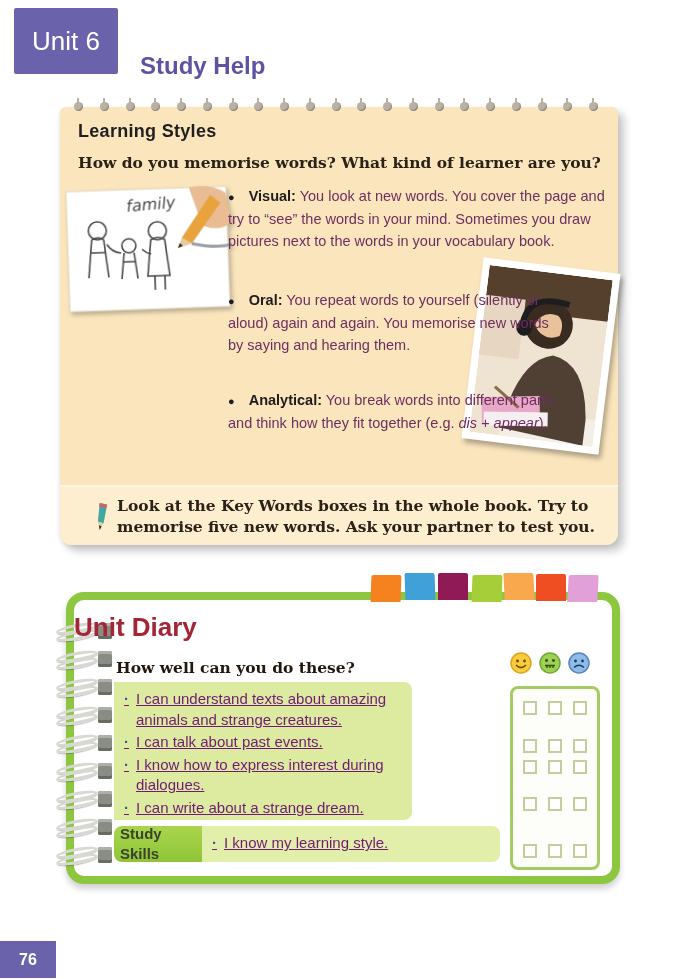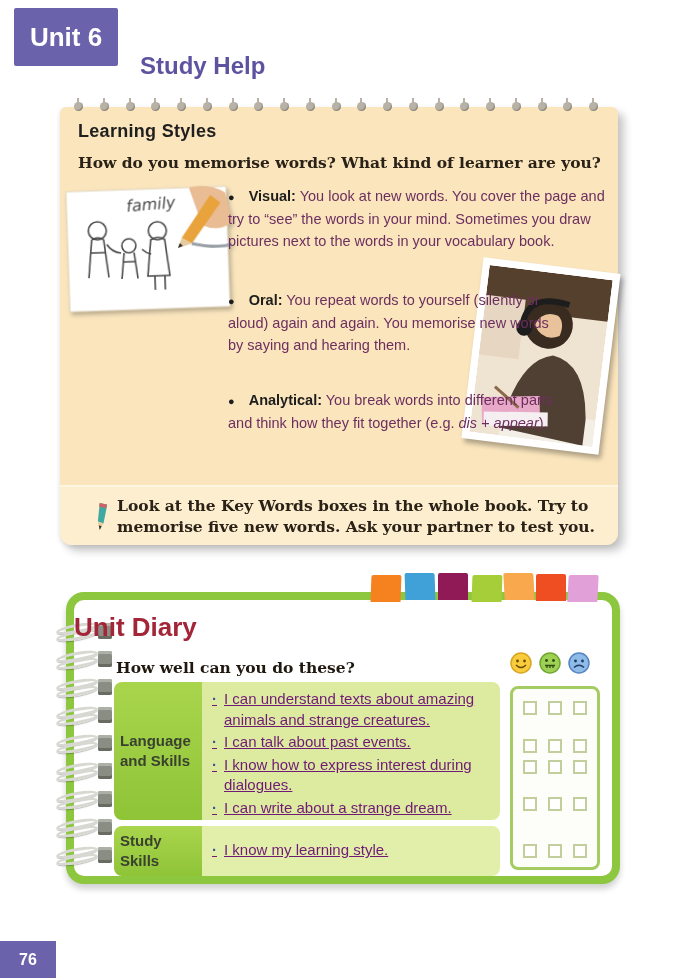--- a/index.html
+++ b/index.html
@@ -5,24 +5,24 @@
   * { margin:0; padding:0; box-sizing:border-box; }
   html,body { background:#e8e8e8; }
   .page {
     position:relative; width:685px; height:979px; margin:0 auto;
     background:#ffffff; overflow:hidden;
     font-family:"Liberation Sans", sans-serif;
   }
 
   
   .unit-badge {
-    position:absolute; left:14px; top:8px; width:104px; height:58px;
+    position:absolute; left:14px; top:8px; width:104px; height:66px;
     background:#6A62AB; border-radius:2px;
     display:flex; align-items:center; justify-content:center;
-    color:#fff; font-size:26px; font-weight:bold;
+    color:#fff; font-size:26px; font-weight:normal;
   }
   .page-title {
     position:absolute; left:140px; top:52px;
     color:#5D53A0; font-size:24px; font-weight:bold;
   }
 
   
   .notepad {
     position:absolute; left:60px; top:107px; width:558px; height:438px;
     background:#FAE5BD; border-radius:6px 6px 12px 12px;
@@ -90,21 +90,21 @@
     box-shadow:inset 0 3px 0 #ADB0A6, inset 0 -3px 0 #686B62; }
 
   .diary-title { position:absolute; left:0; right:0; top:12px; text-align:left;
     color:#A32638; font-size:26px; font-weight:bold; }
   .diary-question { position:absolute; left:42px; top:58px;
     font-family:"DejaVu Serif", serif; font-weight:bold; font-size:15.5px; color:#20180f; }
   .smileys { position:absolute; right:22px; top:52px; display:flex; gap:7px; }
 
   .d-row { position:absolute; left:40px; display:flex; }
   .row-lang { top:82px; height:138px; }
-  .row-study { top:226px; height:50px; }
+  .row-study { top:226px; height:36px; }
   .d-label { width:88px; background:linear-gradient(#A9D54D,#8FC437);
     border-radius:8px 0 0 8px; color:#3A4130; font-size:15px; font-weight:bold;
     display:flex; align-items:center; padding:4px 6px; line-height:20px; }
   .row-study .d-label { border-radius:8px 0 0 8px; }
   .d-content { width:298px; background:#DCEBA0; border-radius:0 8px 8px 0;
     padding:7px 6px 6px 10px; }
   .row-study .d-content { background:#E2EFAB; display:flex; align-items:center; }
   .d-item { display:flex; gap:7px; color:#701a75; font-size:15px; line-height:20.5px;
     margin-bottom:2px;text-decoration:underline; }
   .d-item::before { content:"·"; font-weight:bold; color:#3D5199; }
@@ -295,21 +295,20 @@
       </svg>
       <svg width="22" height="22" viewBox="0 0 22 22">
         <circle cx="11" cy="11" r="10" fill="#8FBBE8" stroke="#5585C0" stroke-width="1.5"></circle>
         <circle cx="7.5" cy="9" r="1.4" fill="#1f3a63"></circle>
           <circle cx="14.5" cy="9" r="1.4" fill="#1f3a63"></circle>
         <path d="M6 15.5 q5 -4.5 10 0" stroke="#1f3a63" stroke-width="1.6" fill="none"></path>
       </svg>
     </div>
 
     <div class="d-row row-lang">
-      <div class="d-label">Language and Skills</div>
       <div class="d-content">
         <div class="d-item">
             <span>I can understand texts about amazing animals and strange creatures.</span>
           </div>
         <div class="d-item">
             <span>I can talk about past events.</span>
           </div>
         <div class="d-item">
             <span>I know how to express interest during dialogues.</span>
           </div>

